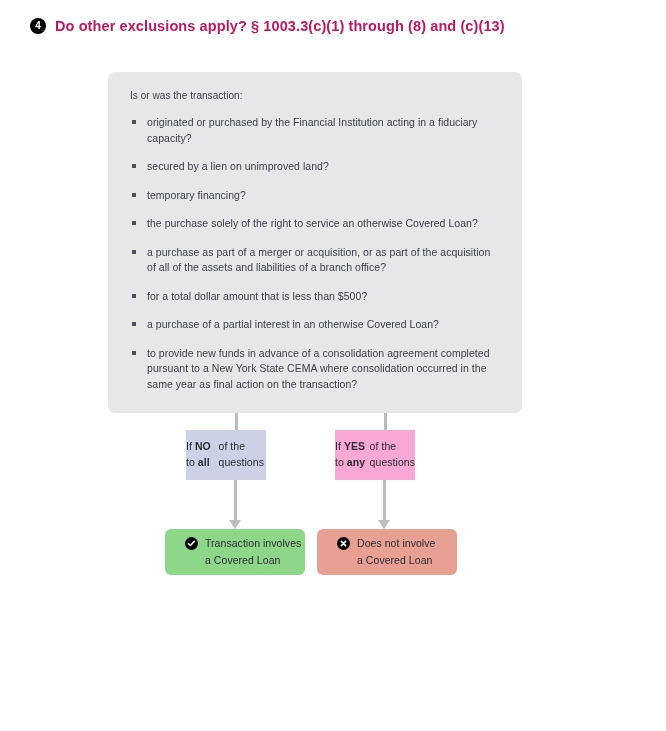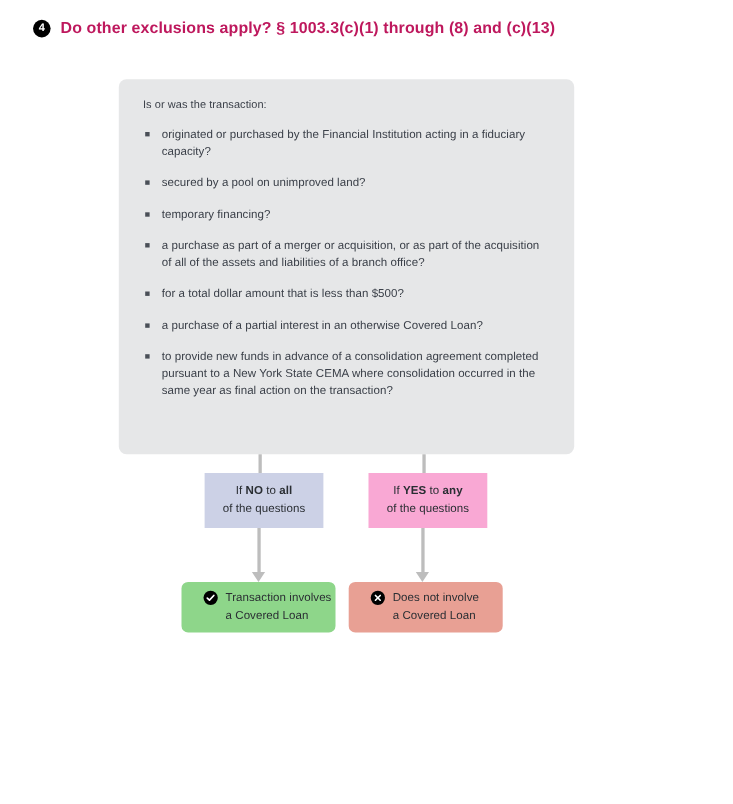--- a/index.html
+++ b/index.html
@@ -112,30 +112,30 @@
     width: 0;
     height: 0;
     border-left: 6.5px solid transparent;
     border-right: 6.5px solid transparent;
     border-top: 9px solid #bdbdbd;
   }
 
   
   .decision {
     position: absolute;
-    width: 108px;
+    width: 80px;
     height: 50px;
     display: flex;
-    flex-direction: column;
+    flex-direction: row;
     align-items: center;
     justify-content: center;
     font-size: 10.5px;
     line-height: 1.5;
     color: #2a2e33;
-    text-align: right;
+    text-align: left;
     letter-spacing: 0.05px;
   }
   .decision b { font-weight: bold; }
   .decision-no {
     left: 186px;
     top: 430px;
     background: #ccd1e6;
   }
   .decision-yes {
     left: 335px;
@@ -199,25 +199,29 @@
 
 <div class="panel">
   <p class="panel-intro">Is or was the transaction:</p>
   <ul class="q-list">
     <li class="q-item">
       <span class="q-bullet"></span>
       <span>originated or purchased by the Financial Institution acting in a fiduciary capacity?</span>
     </li>
     <li class="q-item">
       <span class="q-bullet"></span>
-      <span>secured by a pool on unimproved land?</span>
+      <span>secured by a lien on unimproved land?</span>
     </li>
     <li class="q-item">
       <span class="q-bullet"></span>
       <span>temporary financing?</span>
+    </li>
+    <li class="q-item">
+      <span class="q-bullet"></span>
+      <span>the purchase solely of the right to service an otherwise Covered Loan?</span>
     </li>
     <li class="q-item">
       <span class="q-bullet"></span>
       <span>a purchase as part of a merger or acquisition, or as part of the acquisition of all of the assets and liabilities of a branch office?</span>
     </li>
     <li class="q-item">
       <span class="q-bullet"></span>
       <span>for a total dollar amount that is less than $500?</span>
     </li>
     <li class="q-item">

